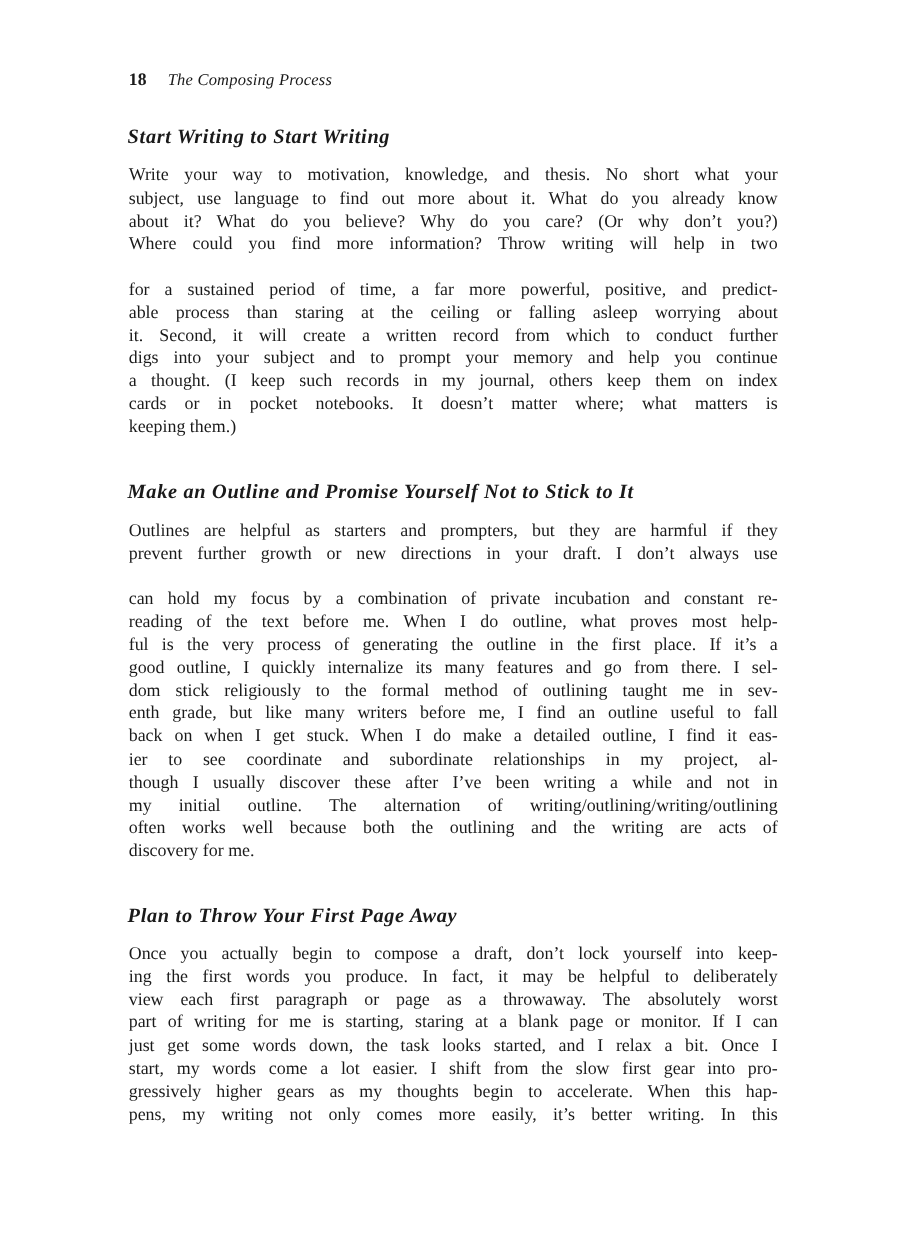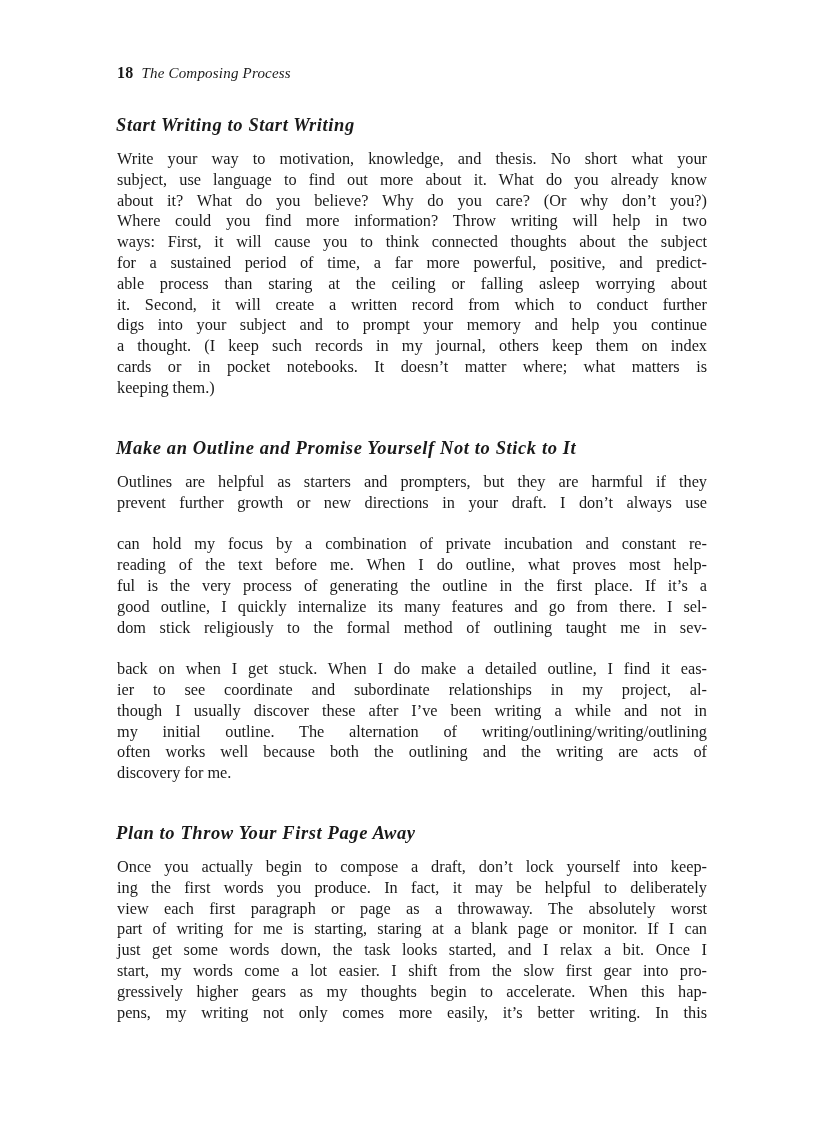--- a/index.html
+++ b/index.html
@@ -1,54 +1,54 @@
 <!DOCTYPE html>
 <html><head>
 <meta charset="utf-8">
 <style>
   html, body { margin: 0; padding: 0; background: #ffffff; }
   body { width: 816px; height: 1123px; position: relative; overflow: hidden; }
   .page { position: absolute; left: 0; top: 0; width: 816px; height: 1123px; color: #1a1a1a; font-family: "Liberation Serif", "DejaVu Serif", serif; }
   .running-head { position: absolute; left: 117px; top: 64px; font-size: 15px; letter-spacing: 0.2px; white-space: nowrap; }
-  .running-head .num { font-weight: bold; font-size: 16px; margin-right: 8px; text-align: right; }
+  .running-head .num { font-weight: bold; font-size: 16px; margin-right: 19px; text-align: right; }
   .running-head .title { font-style: italic; }
   .heading { position: absolute; left: 116px; font-weight: bold; font-style: italic; font-size: 18.5px; letter-spacing: 0.6px; white-space: nowrap; }
   .line { position: absolute; left: 117px; width: 590px; font-size: 16.3px; height: 21px; line-height: 21px; white-space: nowrap; text-align: justify; text-align-last: justify; }
   .line.last { text-align-last: left; }
 </style>
 </head>
 <body>
 
 <div class="page">
   <div class="running-head">
     <span class="num">18</span><span class="title">The Composing Process</span>
   </div>
 
   <div class="heading" style="top:115px">Start Writing to Start Writing</div>
   <div class="line" style="top:148px">Write your way to motivation, knowledge, and thesis. No short what your</div>
   <div class="line" style="top:169px">subject, use language to find out more about it. What do you already know</div>
   <div class="line" style="top:190px">about it? What do you believe? Why do you care? (Or why don’t you?)</div>
   <div class="line" style="top:210px">Where could you find more information? Throw writing will help in two</div>
-  <div class="line" style="top:231px">ways: First, it will cause you to think connected thoughts about the subject</div>
   <div class="line" style="top:252px">for a sustained period of time, a far more powerful, positive, and predict-</div>
   <div class="line" style="top:273px">able process than staring at the ceiling or falling asleep worrying about</div>
   <div class="line" style="top:294px">it. Second, it will create a written record from which to conduct further</div>
   <div class="line" style="top:314px">digs into your subject and to prompt your memory and help you continue</div>
   <div class="line" style="top:335px">a thought. (I keep such records in my journal, others keep them on index</div>
   <div class="line" style="top:356px">cards or in pocket notebooks. It doesn’t matter where; what matters is</div>
   <div class="line last" style="top:377px">keeping them.)</div>
 
   <div class="heading" style="top:438px">Make an Outline and Promise Yourself Not to Stick to It</div>
   <div class="line" style="top:471px">Outlines are helpful as starters and prompters, but they are harmful if they</div>
   <div class="line" style="top:492px">prevent further growth or new directions in your draft. I don’t always use</div>
   <div class="line" style="top:533px">can hold my focus by a combination of private incubation and constant re-</div>
   <div class="line" style="top:554px">reading of the text before me. When I do outline, what proves most help-</div>
   <div class="line" style="top:575px">ful is the very process of generating the outline in the first place. If it’s a</div>
   <div class="line" style="top:596px">good outline, I quickly internalize its many features and go from there. I sel-</div>
   <div class="line" style="top:617px">dom stick religiously to the formal method of outlining taught me in sev-</div>
+  <div class="line" style="top:637px">enth grade, but like many writers before me, I find an outline useful to fall</div>
   <div class="line" style="top:658px">back on when I get stuck. When I do make a detailed outline, I find it eas-</div>
   <div class="line" style="top:679px">ier to see coordinate and subordinate relationships in my project, al-</div>
   <div class="line" style="top:700px">though I usually discover these after I’ve been writing a while and not in</div>
   <div class="line" style="top:721px">my initial outline. The alternation of writing/outlining/writing/outlining</div>
   <div class="line" style="top:741px">often works well because both the outlining and the writing are acts of</div>
   <div class="line last" style="top:762px">discovery for me.</div>
 
   <div class="heading" style="top:823px">Plan to Throw Your First Page Away</div>
   <div class="line" style="top:856px">Once you actually begin to compose a draft, don’t lock yourself into keep-</div>
   <div class="line" style="top:877px">ing the first words you produce. In fact, it may be helpful to deliberately</div>

